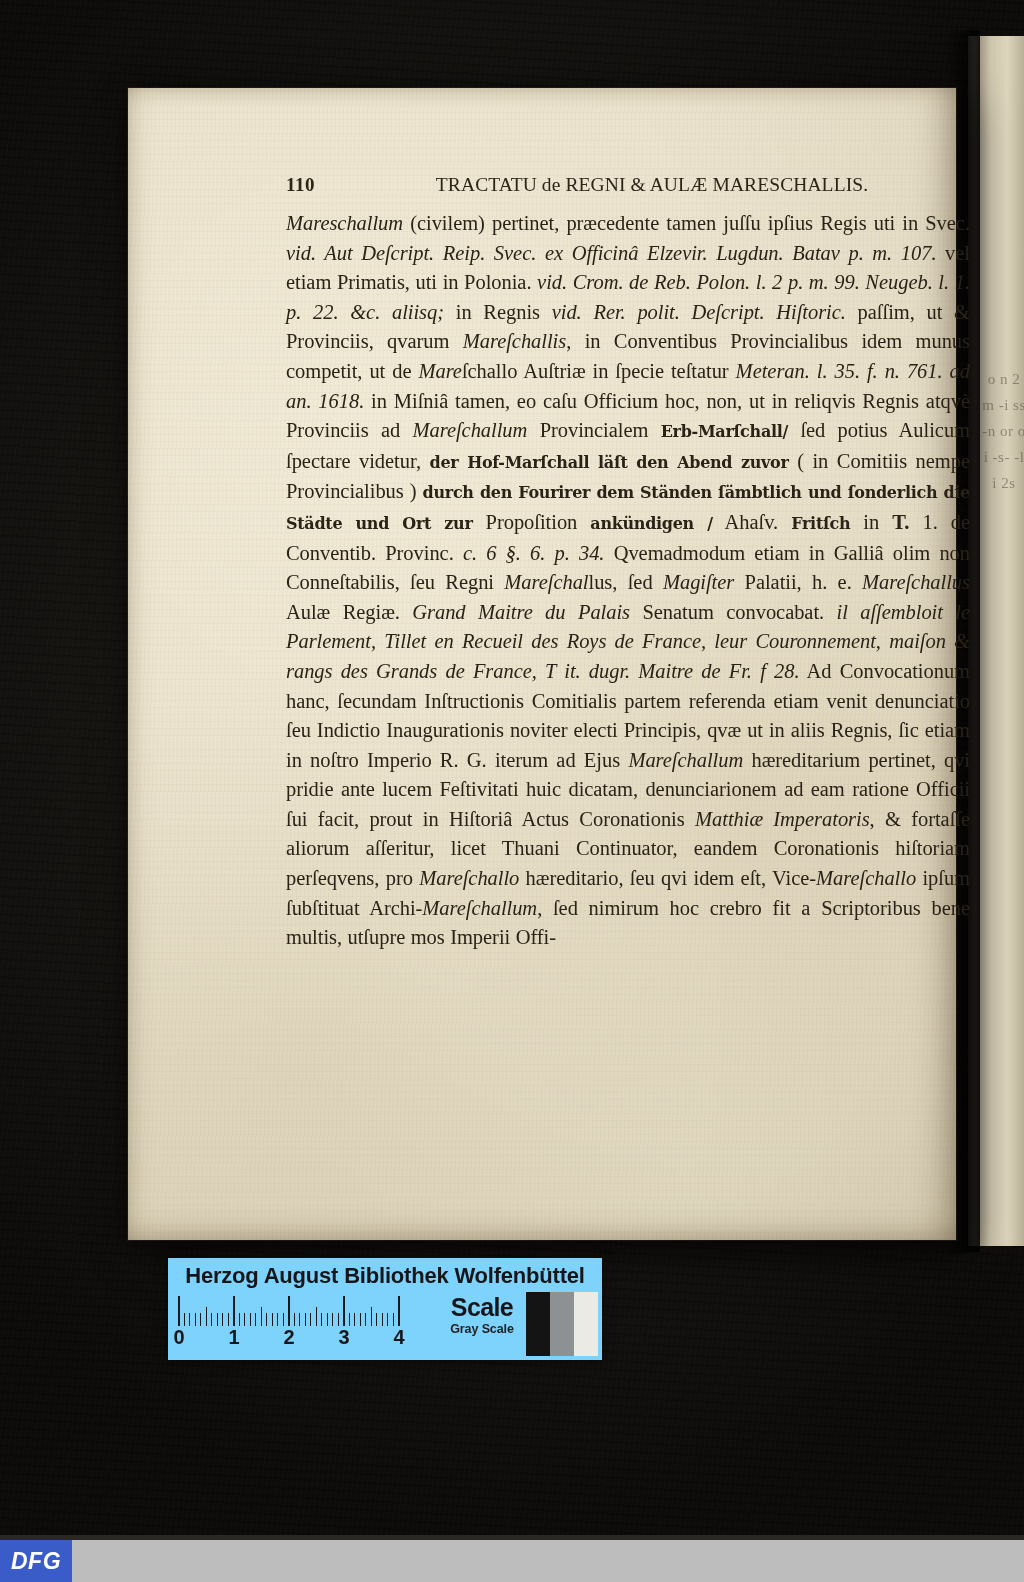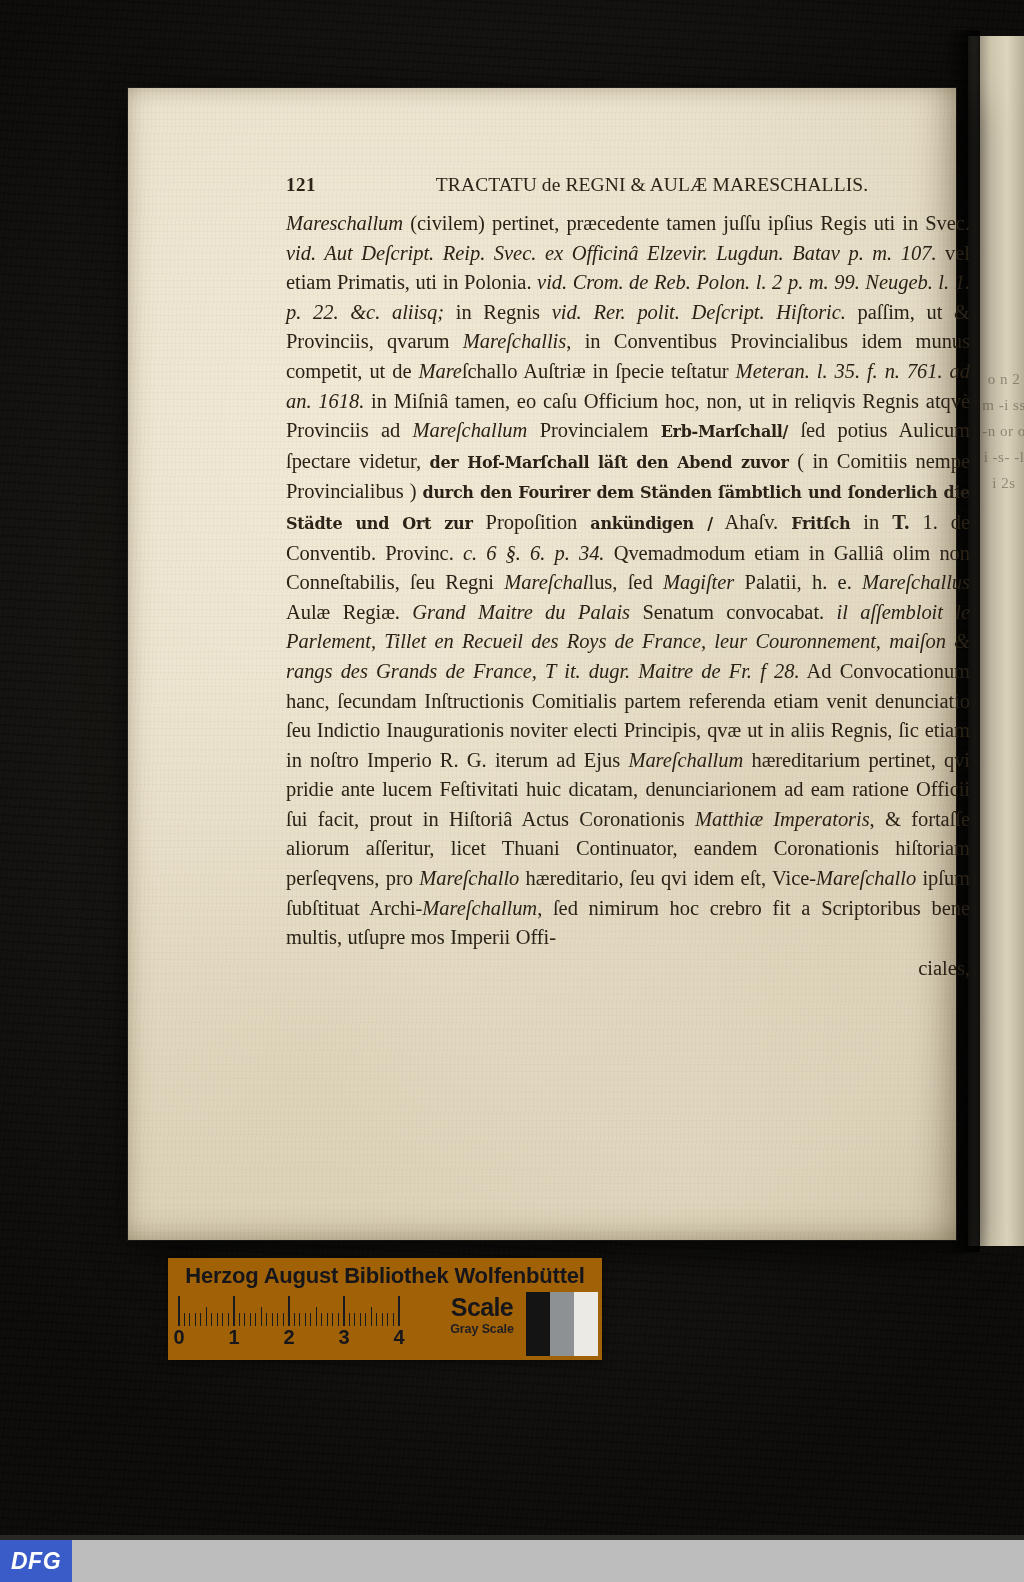--- a/index.html
+++ b/index.html
@@ -154,21 +154,21 @@
     padding-top: 1px;
   }
 
   
   #target-card {
     position: absolute;
     left: 168px;
     top: 1258px;
     width: 434px;
     height: 102px;
-    background: #a16207;
+    background: #7dd3fc;
     box-shadow: 0 2px 10px rgba(0,0,0,.55);
   }
   #library-name {
     font-family: "Liberation Sans", sans-serif;
     font-weight: 700;
     font-size: 22px;
     color: #16161a;
     text-align: center;
     letter-spacing: -.2px;
     padding-top: 5px;
@@ -297,26 +297,25 @@
 </div>
 <div id="gutter-shadow"></div>
 
 <div id="page-leaf">
   <div id="page-grain"></div>
   <div id="page-edge-shade"></div>
 
   <div id="text-block">
 
     <div class="running-head">
-      <div id="folio-number">121</div>
+      <div id="folio-number">110</div>
       <div id="head-title">TRACTATU de REGNI &amp; AULÆ MARESCHALLIS.</div>
     </div>
 
     <div id="body-text"><span class="it">Mareschallum</span> (civilem) pertinet, præcedente tamen juſſu ipſius Regis uti in Svec. <span class="it">vid. Aut Deſcript. Reip. Svec. ex Officinâ Elzevir. Lugdun. Batav p. m. 107.</span> vel etiam Primatis, uti in Polonia. <span class="it">vid. Crom. de Reb. Polon. l. 2 p. m. 99. Neugeb. l. 1. p. 22. &amp;c. aliisq;</span> in Regnis <span class="it">vid. Rer. polit. Deſcript. Hiſtoric.</span> paſſim, ut &amp; Provinciis, qvarum <span class="it">Mareſchallis</span>, in Conventibus Provincialibus idem munus competit, ut de <span class="it">Mare</span>ſchallo Auſtriæ in ſpecie teſtatur <span class="it">Meteran. l. 35. f. n. 761. ad an. 1618.</span> in Miſniâ tamen, eo caſu Officium hoc, non, ut in reliqvis Regnis atqvè Provinciis ad <span class="it">Mareſchallum</span> Provincialem <span class="frak">Erb-Marſchall/</span> ſed potius Aulicum ſpectare videtur, <span class="frak">der Hof-Marſchall läſt den Abend zuvor</span> ( in Comitiis nempe Provincialibus ) <span class="frak">durch den Fourirer dem Ständen ſämbtlich und ſonderlich die Städte und Ort zur</span> Propoſition <span class="frak">ankündigen /</span> Ahaſv. <span class="frak">Fritſch</span> in <b>T.</b> 1. de Conventib. Provinc. <span class="it">c. 6 §. 6. p. 34.</span> Qvemadmodum etiam in Galliâ olim non Conneſtabilis, ſeu Regni <span class="it">Mareſchal</span>lus, ſed <span class="it">Magiſter</span> Palatii, h. e. <span class="it">Mareſchallus</span> Aulæ Regiæ. <span class="it">Grand Maitre du Palais</span> Senatum convocabat. <span class="it">il aſſembloit le Parlement, Tillet en Recueil des Roys de France, leur Couronnement, maiſon &amp; rangs des Grands de France, T it. dugr. Maitre de Fr. f 28.</span> Ad Convocationum hanc, ſecundam Inſtructionis Comitialis partem referenda etiam venit denunciatio ſeu Indictio Inaugurationis noviter electi Principis, qvæ ut in aliis Regnis, ſic etiam in noſtro Imperio R. G. iterum ad Ejus <span class="it">Mareſchallum</span> hæreditarium pertinet, qvi pridie ante lucem Feſtivitati huic dicatam, denunciarionem ad eam ratione Officii ſui facit, prout in Hiſtoriâ Actus Coronationis <span class="it">Matthiæ Imperatoris</span>, &amp; fortaſſe aliorum aſſeritur, licet Thuani Continuator, eandem Coronationis hiſtoriam perſeqvens, pro <span class="it">Mareſchallo</span> hæreditario, ſeu qvi idem eſt, Vice-<span class="it">Mareſchallo</span> ipſum ſubſtituat Archi-<span class="it">Mareſchallum</span>, ſed nimirum hoc crebro fit a Scriptoribus bene multis, utſupre mos Imperii Offi-</div>
-    <div id="catchword-line">ciales,</div>
 
   </div>
 </div>
 
 <div id="target-card">
   <div id="library-name">Herzog August Bibliothek Wolfenbüttel</div>
 
   <div id="ruler-zone">
     <div id="tick-row">
         <div class="tick major" style="left: 4px;"></div>

